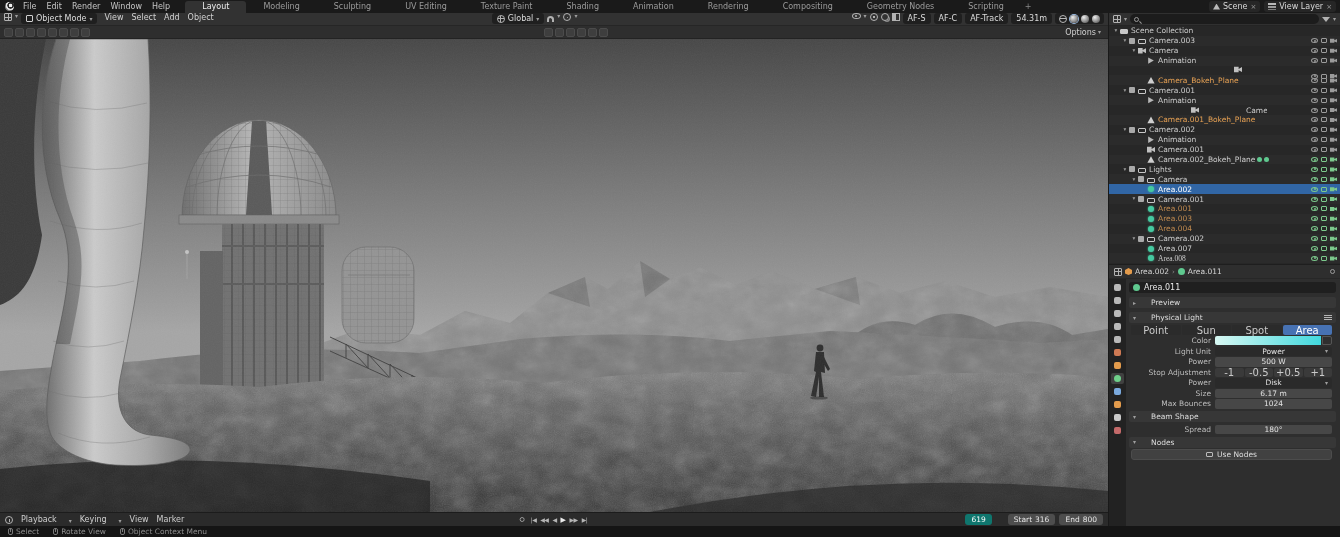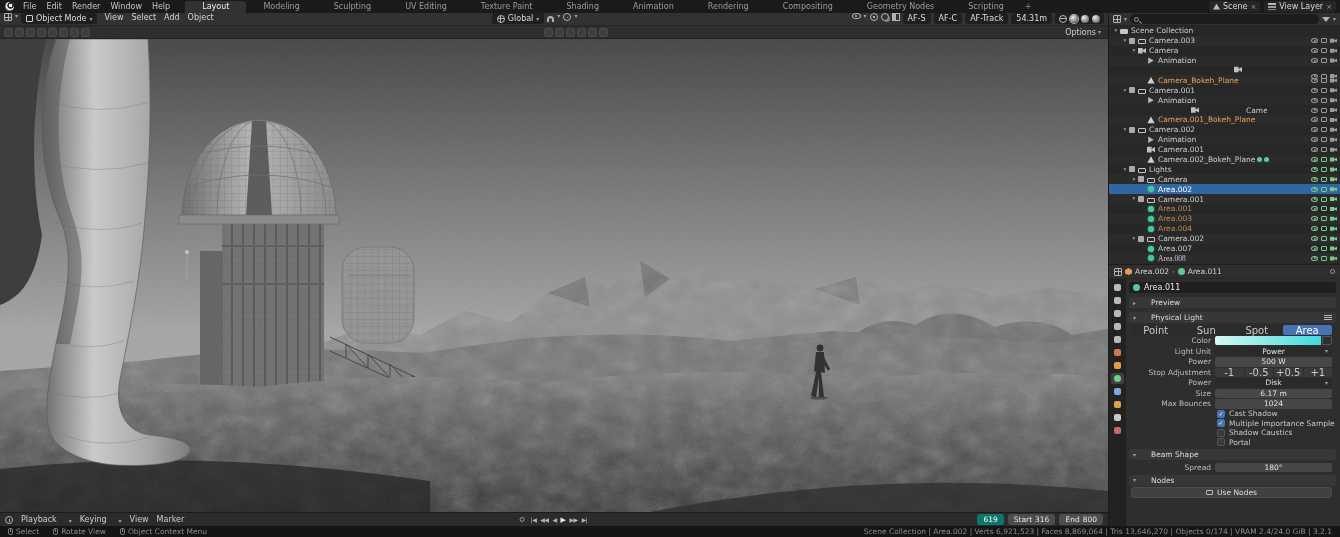--- a/index.html
+++ b/index.html
@@ -63,21 +63,21 @@
   .timeline{height:14px;flex:none;background:#2b2b2b;border-top:1px solid #1c1c1c;display:flex;align-items:center;gap:4px;padding:0 5px;position:relative}
   .i-clock{width:8px;height:8px;border:1px solid #b2b2b2;border-radius:50%;position:relative}
   .i-clock::after{content:"";position:absolute;left:50%;top:2px;width:1px;height:3px;background:#b2b2b2}
   .tlmenus{display:flex}
   .tlm{display:flex;gap:12px;align-items:flex-end;color:#cfcfcf;padding:0 4px}
   .transport{position:absolute;left:50%;top:0;height:100%;transform:translateX(-50%);display:flex;align-items:center;gap:2px}
   .tr-btn{color:#b5b5b5;font-size:6px;letter-spacing:-0.5px;padding:0 1px;white-space:nowrap}
   .tr-btn.play{color:#ececec;font-size:7px}
   .keydot{width:5px;height:5px;border:1px solid #9a9a9a;border-radius:50%;margin-right:3px}
   .tfield{height:11px;background:#4d4d4d;border-radius:3px;display:flex;align-items:center;gap:3px;padding:0 6px;color:#e6e6e6;font-size:7.5px;white-space:nowrap}
-  .tframe{background:#0f766e;color:#fff;min-width:26px;justify-content:center;}
+  .tframe{background:#0f766e;color:#fff;min-width:26px;justify-content:center;margin-right:12px}
 
   
   .right{width:232px;flex:none;display:flex;flex-direction:column;background:#272727;border-left:1px solid #191919;overflow:hidden}
   .out-header{height:13px;flex:none;display:flex;align-items:center;gap:3px;padding:0 4px;background:#303030;border-bottom:1px solid #242424}
   .search{flex:1;height:10px;background:#1c1c1c;border-radius:5px;display:flex;align-items:center;gap:2px;padding:0 4px}
   .i-mag{width:5px;height:5px;border:1px solid #9a9a9a;border-radius:50%;position:relative}
   .i-mag::after{content:"";position:absolute;width:3px;height:1px;background:#9a9a9a;transform:rotate(45deg);left:3.5px;top:4.5px}
   .i-funnel{width:0;height:0;border-left:4px solid transparent;border-right:4px solid transparent;border-top:5px solid #b2b2b2}
   .out-rows{height:238px;flex:none;overflow:hidden;background:#272727}
   .orow{height:9.9px;display:flex;align-items:center;font-size:7.5px;color:#cdcdcd}
@@ -828,38 +828,20 @@
                     <span class="pill num">6.17 m</span>
                   </span>
                 </div>
                 <div class="prow">
                   <span class="plabel">Max Bounces</span>
                   <span class="pval">
                     <span class="pill num">1024</span>
                   </span>
                 </div>
               </div>
-            <div id="phys-checks">
-                <div class="chkrow">
-                  <span class="cbox on">✓</span>
-                  <span class="chklabel">Cast Shadow</span>
-                </div>
-                <div class="chkrow">
-                  <span class="cbox on">✓</span>
-                  <span class="chklabel">Multiple Importance Sample</span>
-                </div>
-                <div class="chkrow">
-                  <span class="cbox"></span>
-                  <span class="chklabel">Shadow Caustics</span>
-                </div>
-                <div class="chkrow">
-                  <span class="cbox"></span>
-                  <span class="chklabel">Portal</span>
-                </div>
-              </div>
             <div class="sec-h">
               <span class="caret">▾</span>
               <span>Beam Shape</span>
             </div>
             <div id="beam-fields">
                 <div class="prow">
                   <span class="plabel">Spread</span>
                   <span class="pval">
                     <span class="pill num">180°</span>
                   </span>
@@ -890,15 +872,14 @@
         <span class="sitem">
           <span class="mouse-ic m-middle"></span>
           <span>Rotate View</span>
         </span>
         <span class="sitem">
           <span class="mouse-ic m-right"></span>
           <span>Object Context Menu</span>
         </span>
       </div>
     <div class="flexsp"></div>
-    <span id="status-right">Scene Collection  |  Area.002  |  Verts 6,921,523  |  Faces 8,869,064  |  Tris 13,646,270  |  Objects 0/174  |  VRAM 2.4/24.0 GiB  |  3.2.1</span>
   </div>
 </div>
 
 </body></html>

